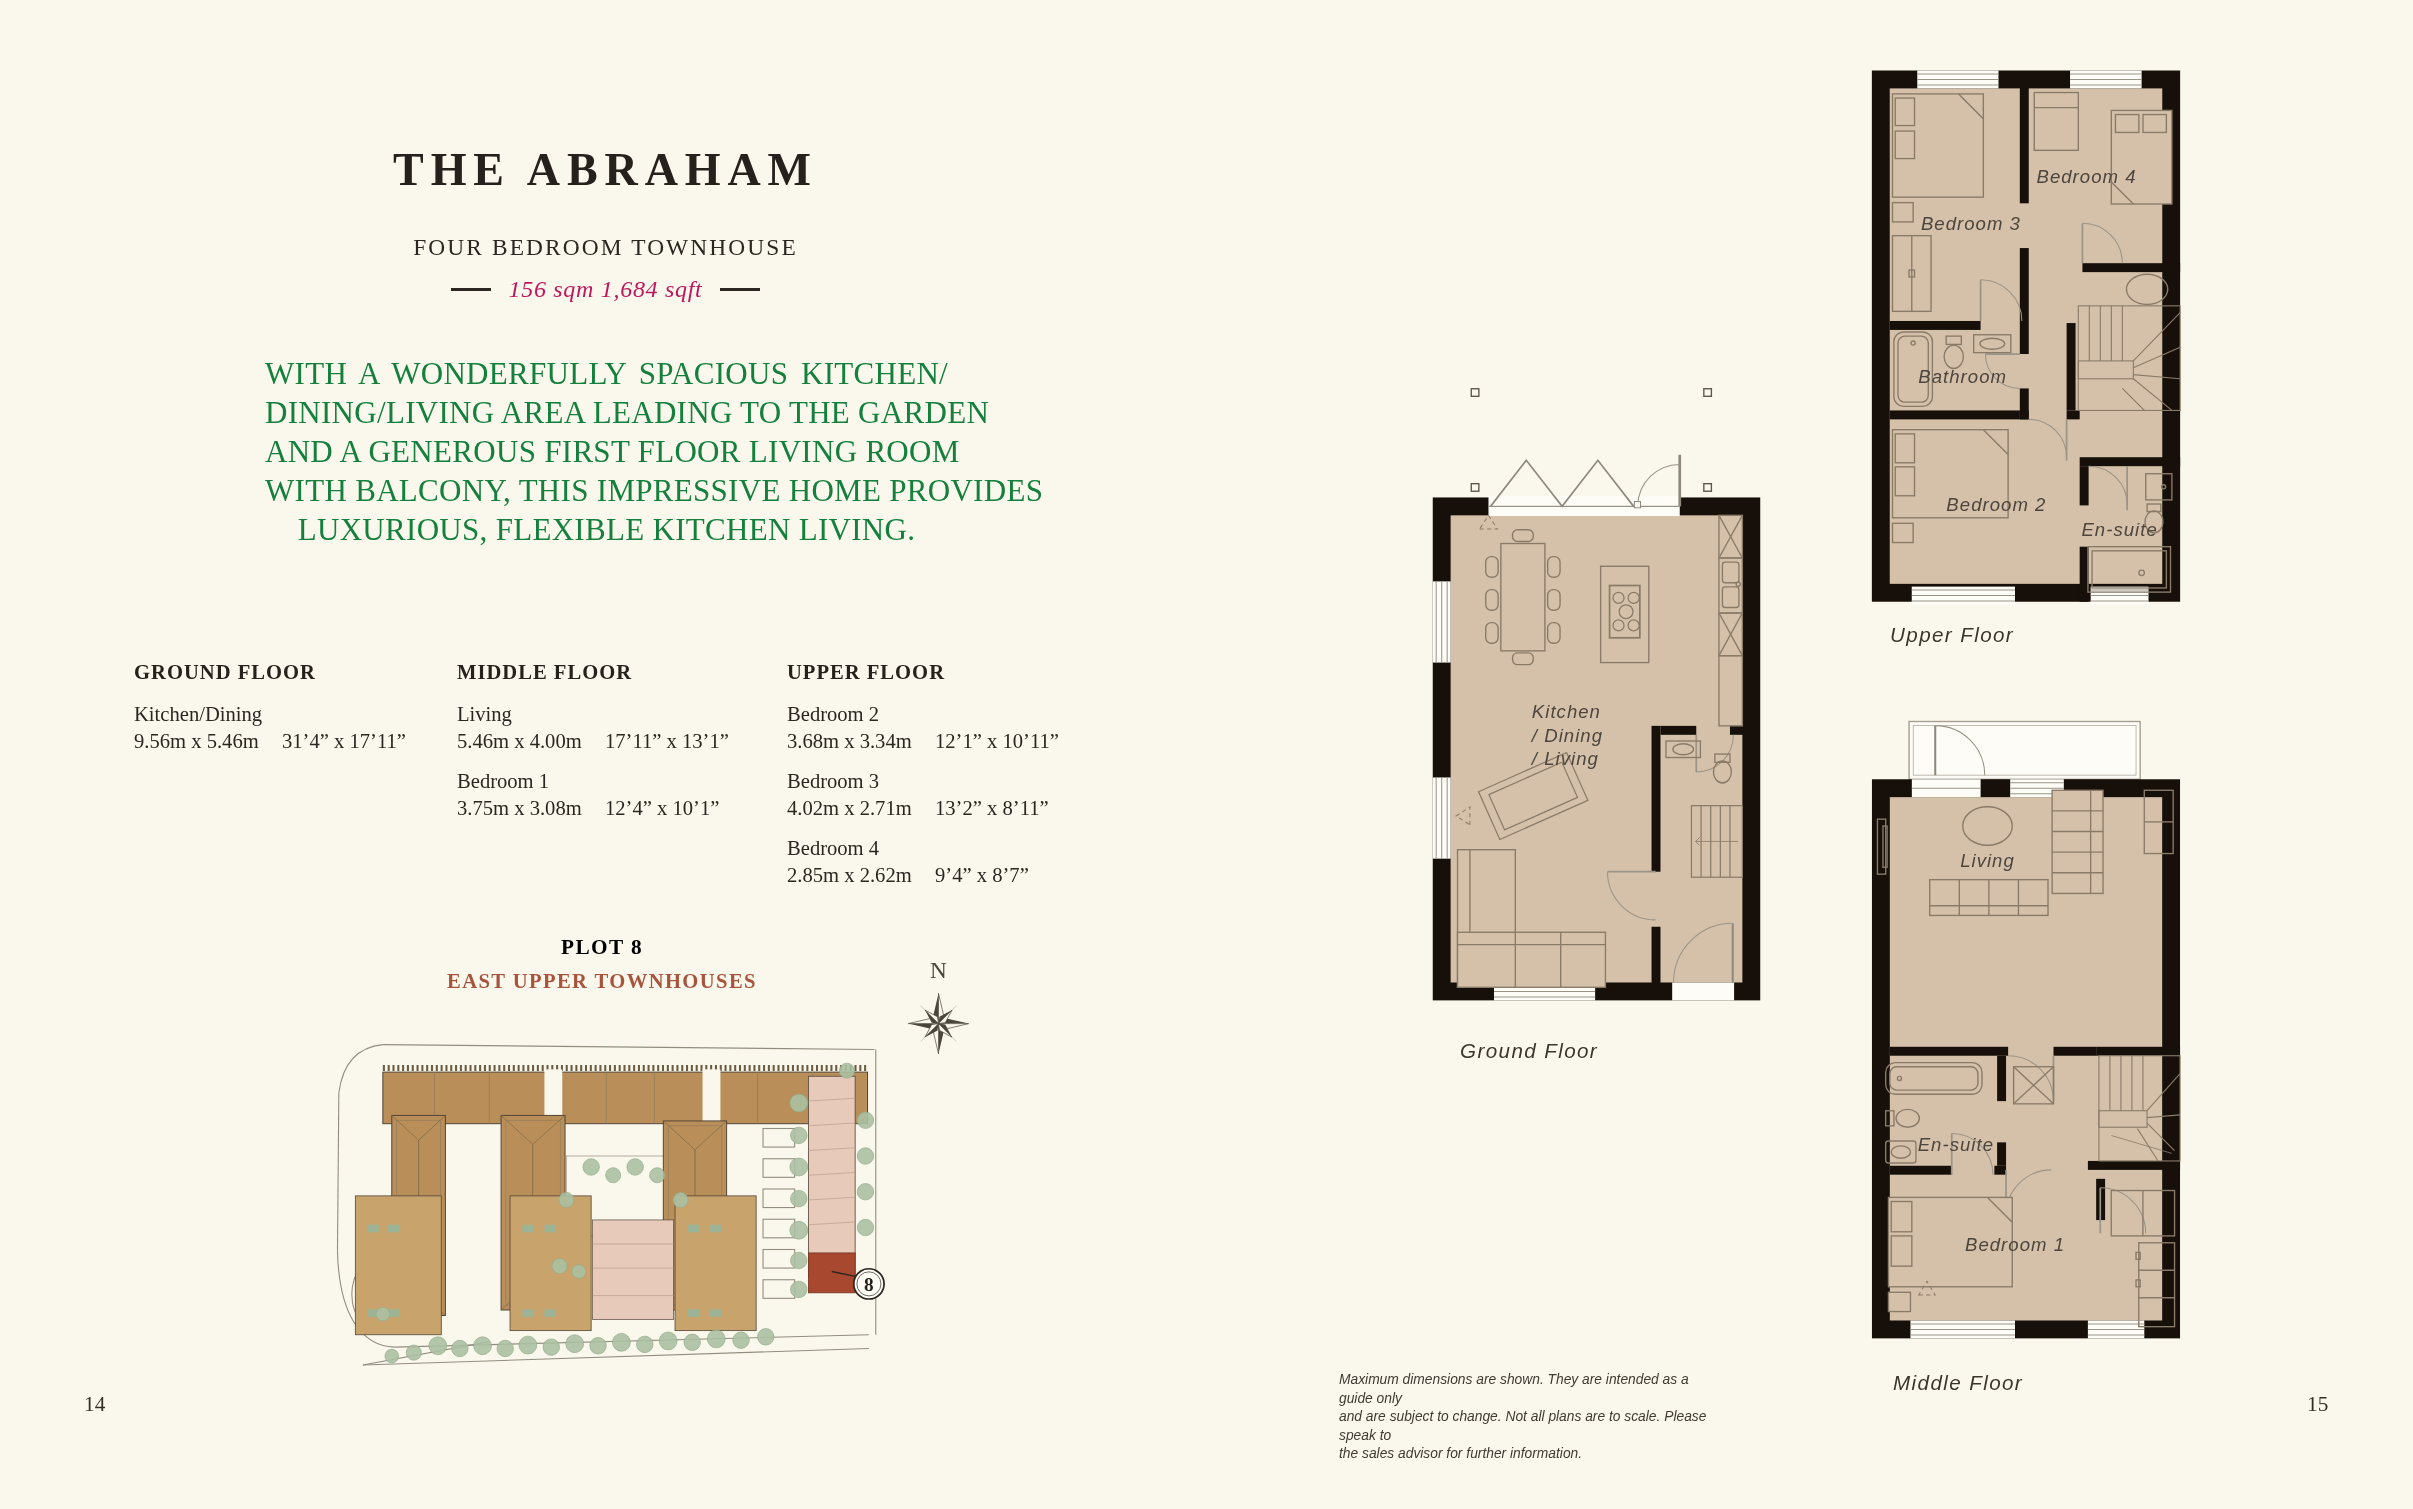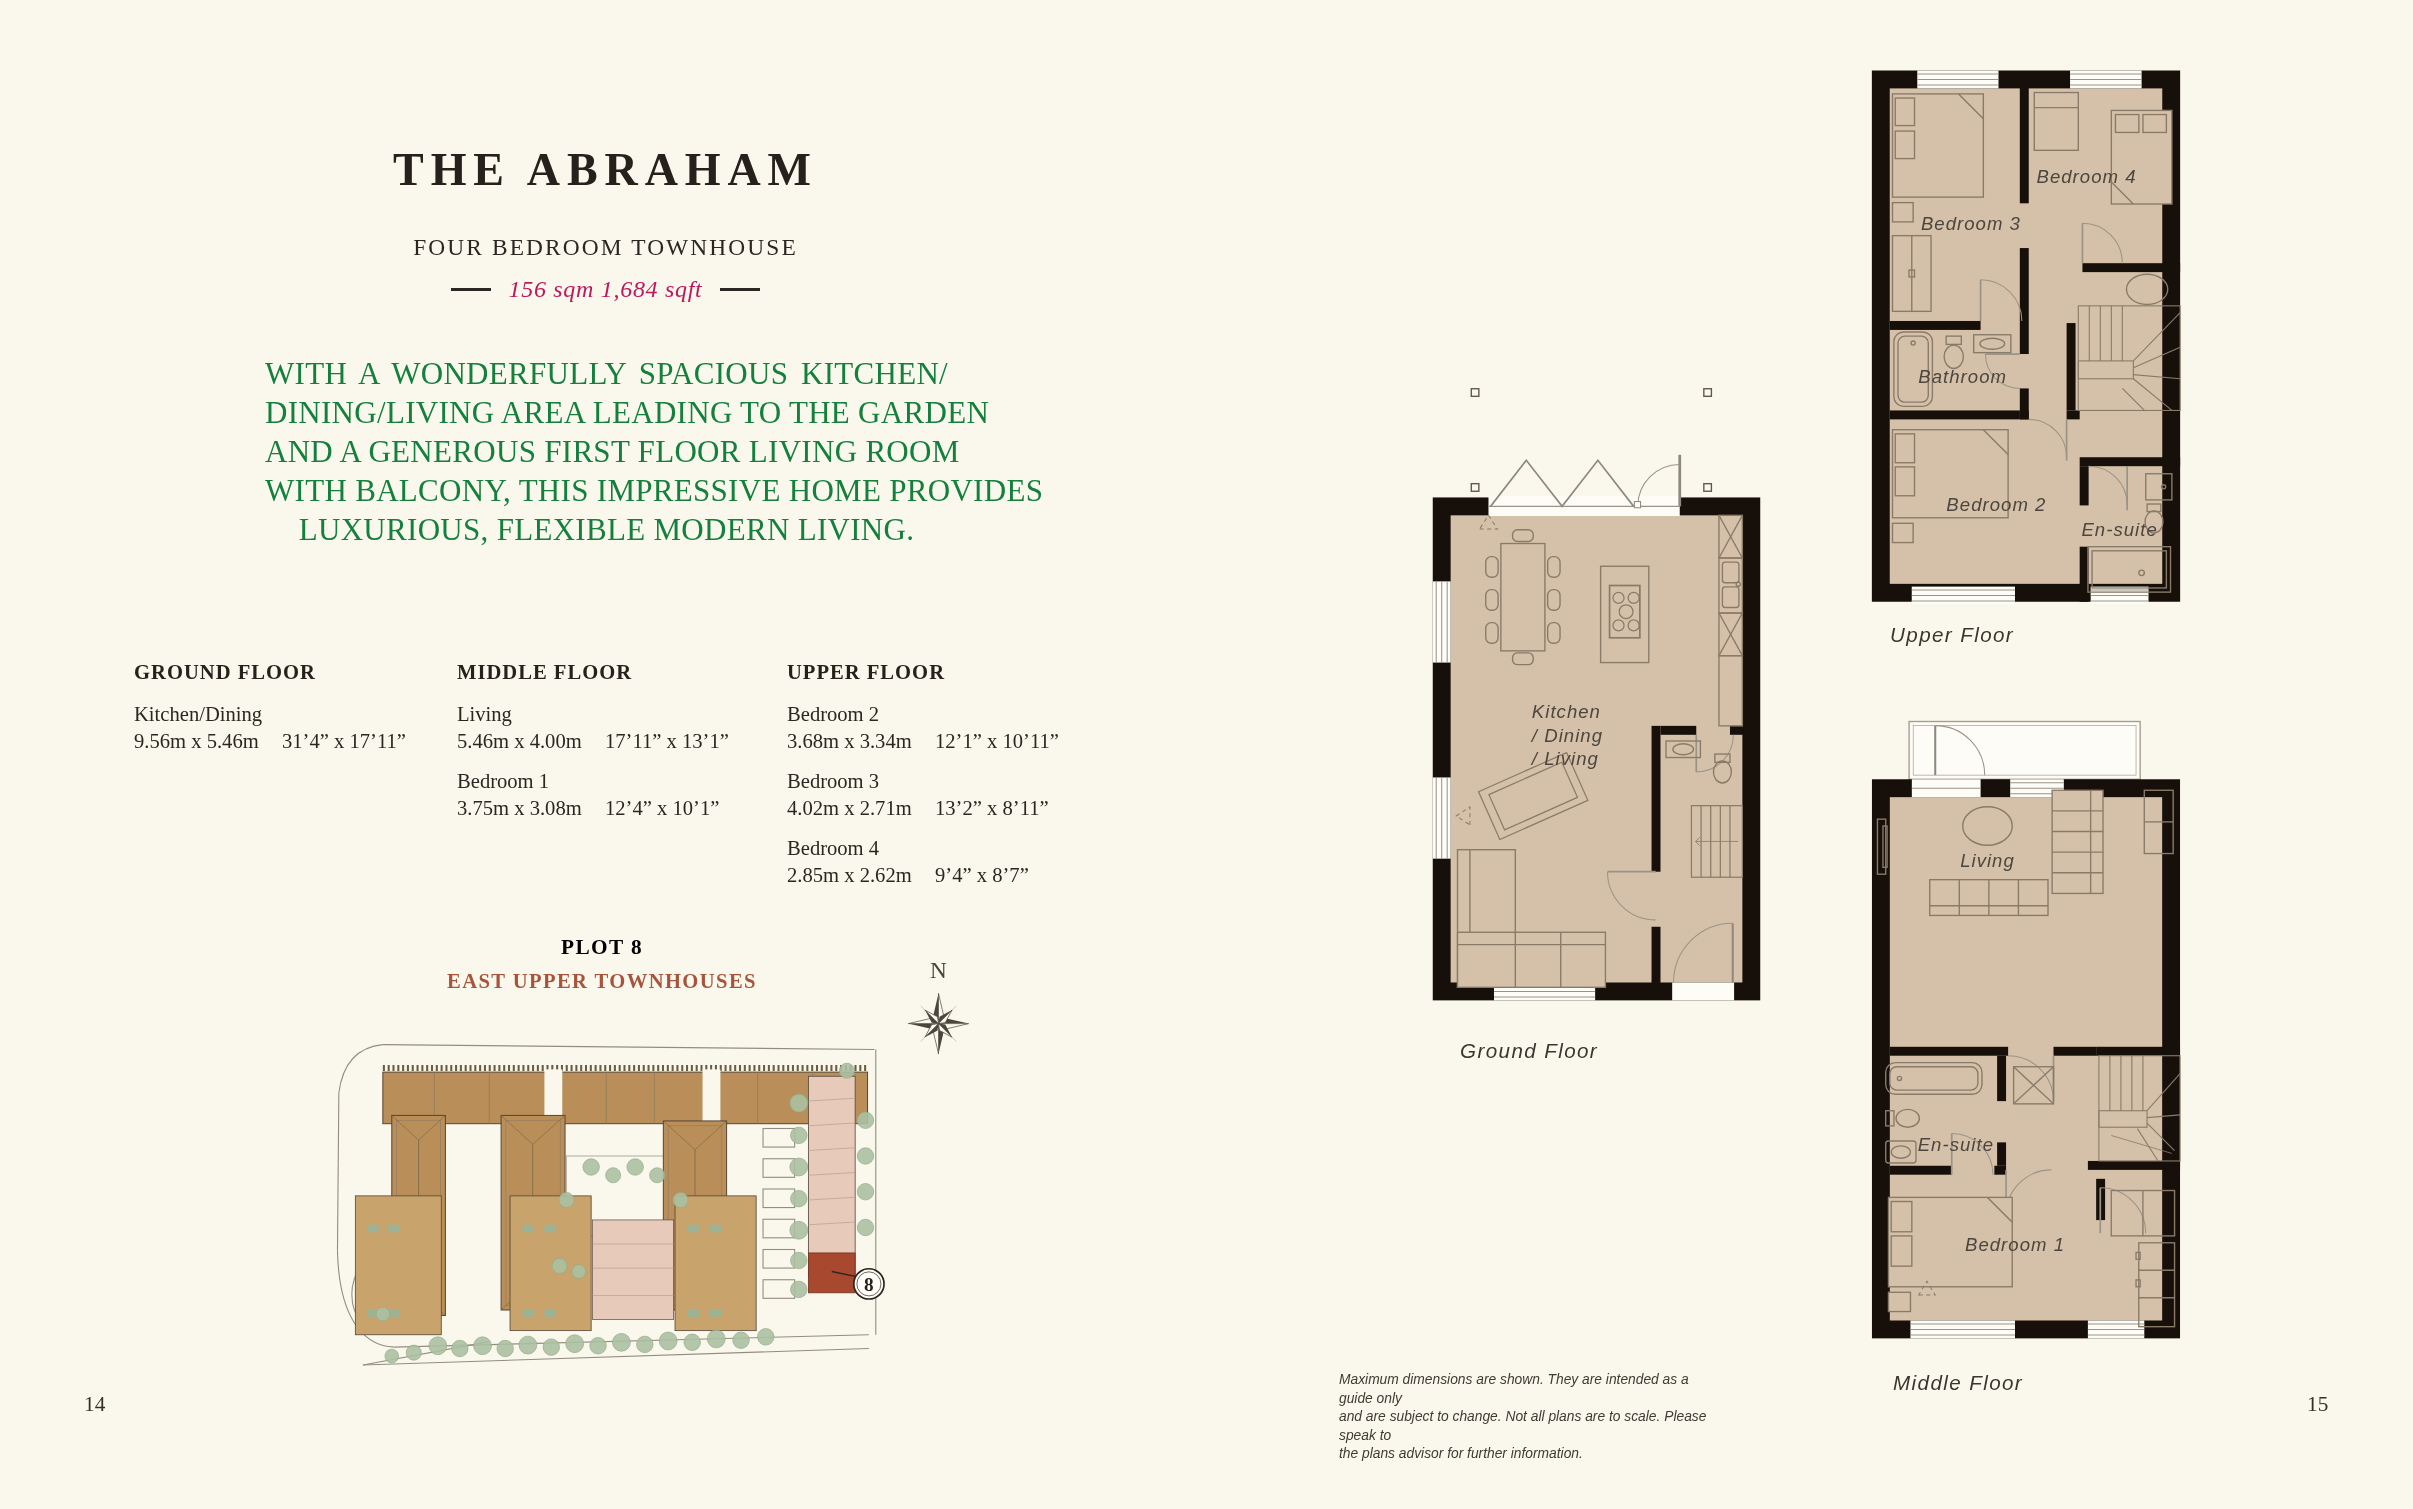--- a/index.html
+++ b/index.html
@@ -57,21 +57,21 @@
       <span class="area-text">156 sqm  1,684 sqft</span>
       <span class="dash"></span>
     </div>
   </div>
 
   <div class="abs description">
     <div class="desc-line">WITH A WONDERFULLY SPACIOUS KITCHEN/</div>
     <div class="desc-line">DINING/LIVING AREA LEADING TO THE GARDEN</div>
     <div class="desc-line">AND A GENEROUS FIRST FLOOR LIVING ROOM</div>
     <div class="desc-line">WITH BALCONY, THIS IMPRESSIVE HOME PROVIDES</div>
-    <div class="desc-line center">LUXURIOUS, FLEXIBLE MODERN LIVING.</div>
+    <div class="desc-line center">LUXURIOUS, FLEXIBLE KITCHEN LIVING.</div>
   </div>
 
   <div class="abs spec-col" style="left:134px">
     <div class="spec-head">GROUND FLOOR</div>
     <div class="spec-entry">
       <div class="spec-room">Kitchen/Dining</div>
       <div class="spec-dims">
         <span class="spec-metric">9.56m x 5.46m</span><span class="spec-imperial">31’4” x 17’11”</span>
       </div>
     </div>
@@ -692,20 +692,20 @@
 
     <text class="room-label" x="172" y="220" text-anchor="middle">Living</text>
     <text class="room-label" x="126" y="632" text-anchor="middle">En-suite</text>
     <text class="room-label" x="212" y="778" text-anchor="middle">Bedroom 1</text>
   </svg>
   <div class="abs plan-caption" style="left:1893px;top:1371px">Middle Floor</div>
 
   <div class="abs disclaimer">
     <div>Maximum dimensions are shown. They are intended as a guide only</div>
     <div>and are subject to change. Not all plans are to scale. Please speak to</div>
-    <div>the plans advisor for further information.</div>
+    <div>the sales advisor for further information.</div>
   </div>
 
   <div class="abs page-num" style="left:84px;top:1392px">14</div>
   <div class="abs page-num" style="left:2307px;top:1392px">15</div>
 
 </div>
 
 
 </body></html>

